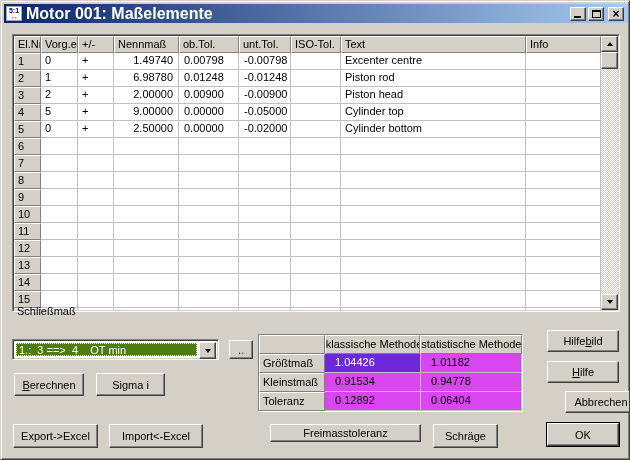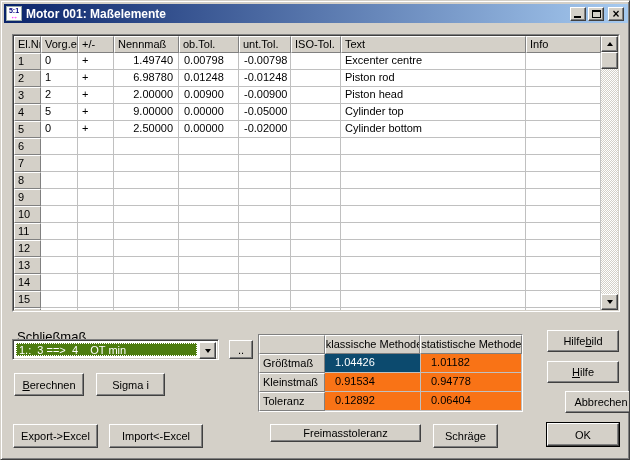--- a/index.html
+++ b/index.html
@@ -20,21 +20,21 @@
     background:linear-gradient(to right, #0a246a, #a6caf0);
     display:flex; align-items:center;
   }
   .win-icon {
     width:16px; height:15px; margin-left:2px; background:#fff;
     border:1px solid #9aa; overflow:hidden; text-align:center; flex:0 0 auto;
   }
   .win-icon .i1 { display:block; font-size:7px; line-height:7px; font-weight:bold; color:#000080; }
   .win-icon .i2 { display:block; font-size:8px; line-height:6px; color:#ff00ff; font-weight:bold; }
   .title-text {
-    color:#fff; font-weight:bold; font-size:12px; padding-left:4px;
+    color:#fff; font-weight:bold; font-size:16px; padding-left:4px;
     white-space:nowrap; flex:1 1 auto;
   }
   .cap-btn {
     width:16px; height:14px; margin-right:2px; flex:0 0 auto;
     background:#d4d0c8; border:1px solid; border-color:#fff #404040 #404040 #fff;
     box-shadow: inset -1px -1px 0 #808080;
     position:relative;
   }
   .cap-btn.close { margin-left:2px; margin-right:4px; }
   .glyph-min { position:absolute; left:3px; bottom:2px; width:7px; height:2px; background:#000; }
@@ -83,21 +83,21 @@
   .sb-up { top:0; } .sb-down { bottom:0; }
   .sb-thumb {
     position:absolute; left:0; top:16px; width:17px; height:17px;
     background:#d4d0c8; border:1px solid; border-color:#fff #404040 #404040 #fff;
     box-shadow: inset -1px -1px 0 #808080;
   }
   .tri-up { width:0; height:0; border:3px solid transparent; border-bottom:4px solid #000; margin-top:-3px; }
   .tri-down { width:0; height:0; border:3px solid transparent; border-top:4px solid #000; margin-bottom:-3px; }
 
   
-  .sm-label { position:absolute; left:16px; top:328px; font-size:13px; }
+  .sm-label { position:absolute; left:16px; top:304px; font-size:11px; }
   .combo {
     position:absolute; left:11px; top:338px; width:207px; height:21px;
     background:#fff;
     border:1px solid; border-color:#808080 #fff #fff #808080;
     box-shadow: inset 1px 1px 0 #404040, inset -1px -1px 0 #d4d0c8;
   }
   .combo-sel {
     position:absolute; left:3px; top:3px; right:21px; bottom:3px;
     background:#4d7c0f; color:#fff; white-space:pre;
     font-size:11px; line-height:14px; padding-left:3px;
@@ -135,32 +135,32 @@
 
   
   .results {
     position:absolute; left:257px; top:333px; width:265px;
     border:1px solid; border-color:#808080 #fff #fff #808080;
     background:#fff;
   }
   .r-row { display:flex; height:19px; }
   .r-cell {
     height:19px; overflow:hidden; white-space:nowrap;
-    font-size:11px; line-height:17px; background:#f97316;
+    font-size:11px; line-height:17px; background:#d946ef;
     border-right:1px solid #c0c0c0; border-bottom:1px solid #c0c0c0;
     padding-left:10px;
   }
   .r-cell.gray {
     background:#d4d0c8;
     border:1px solid; border-color:#fff #808080 #808080 #fff;
     padding-left:3px;
   }
   .r-cell.center { text-align:center; padding-left:0; }
   .rc0{width:66px} .rc1{width:96px} .rc2{flex:1 1 auto}
-  .r-cell.sel { background:#0c4a6e; color:#fff; }
+  .r-cell.sel { background:#6d28d9; color:#fff; }
 </style>
 </head>
 <body>
 
 <div id="window">
 
   <div class="titlebar">
     <div class="win-icon">
       <span class="i1">5:1</span>
       <span class="i2">↔</span>

